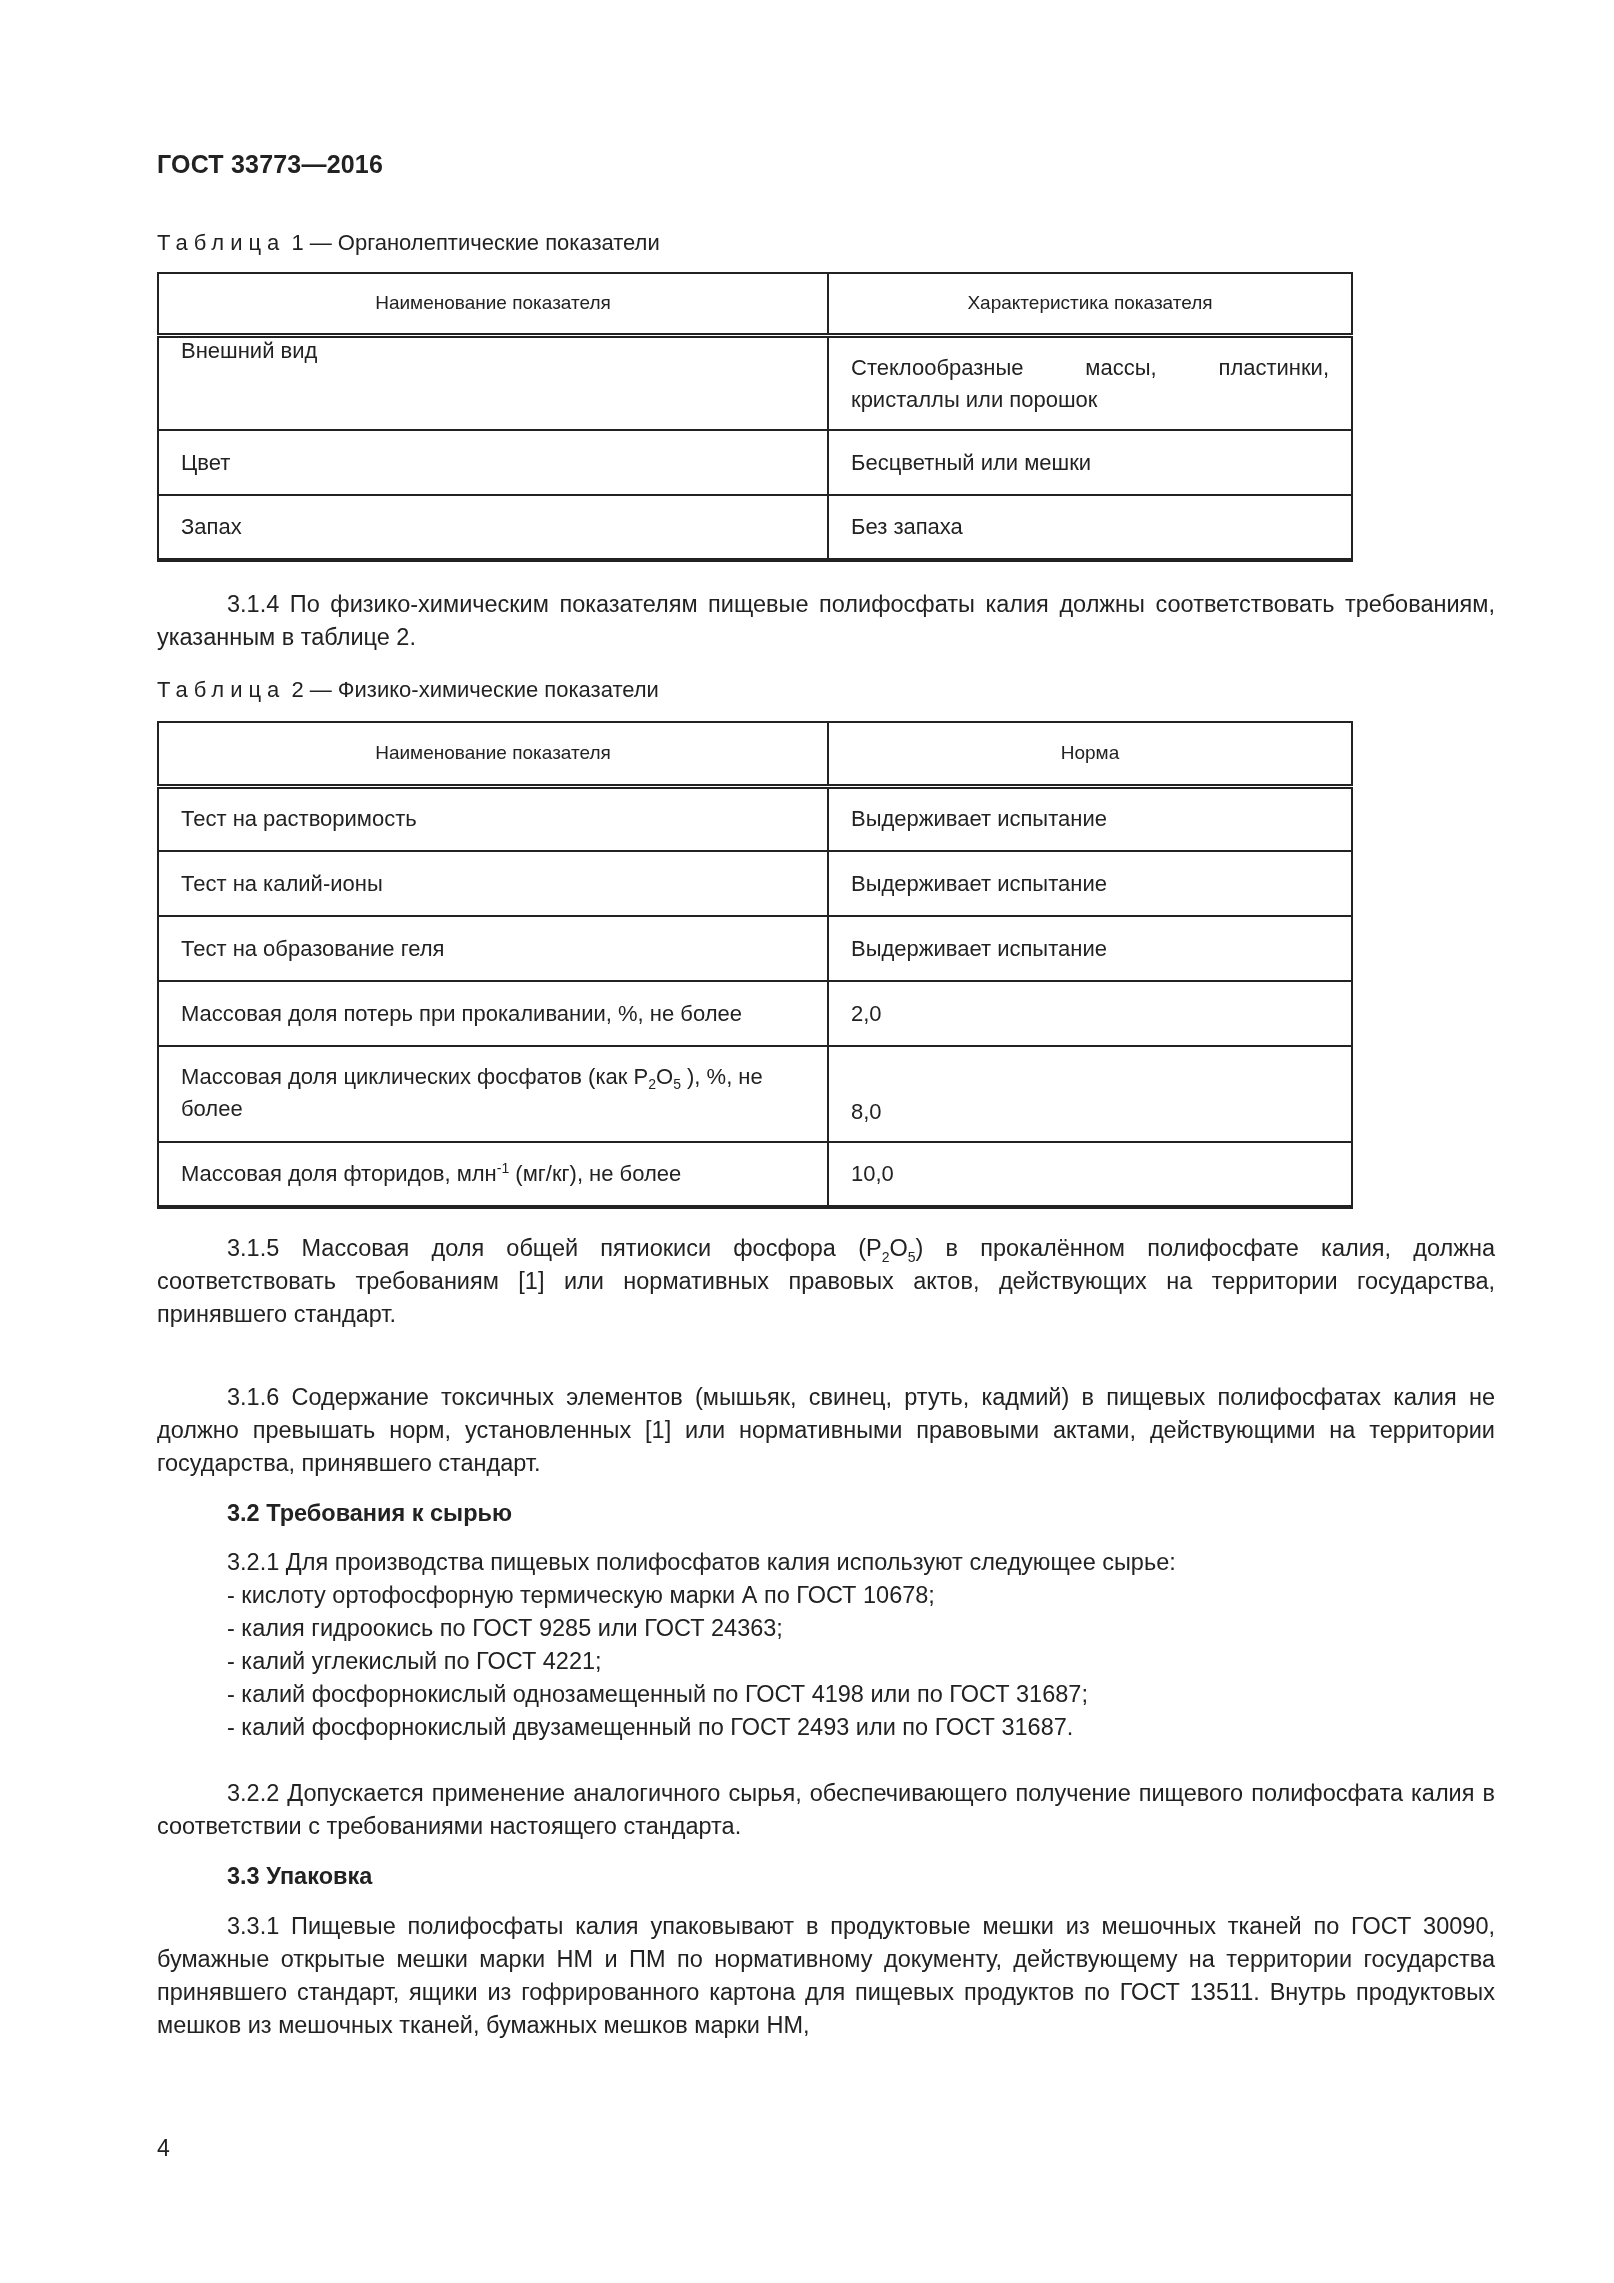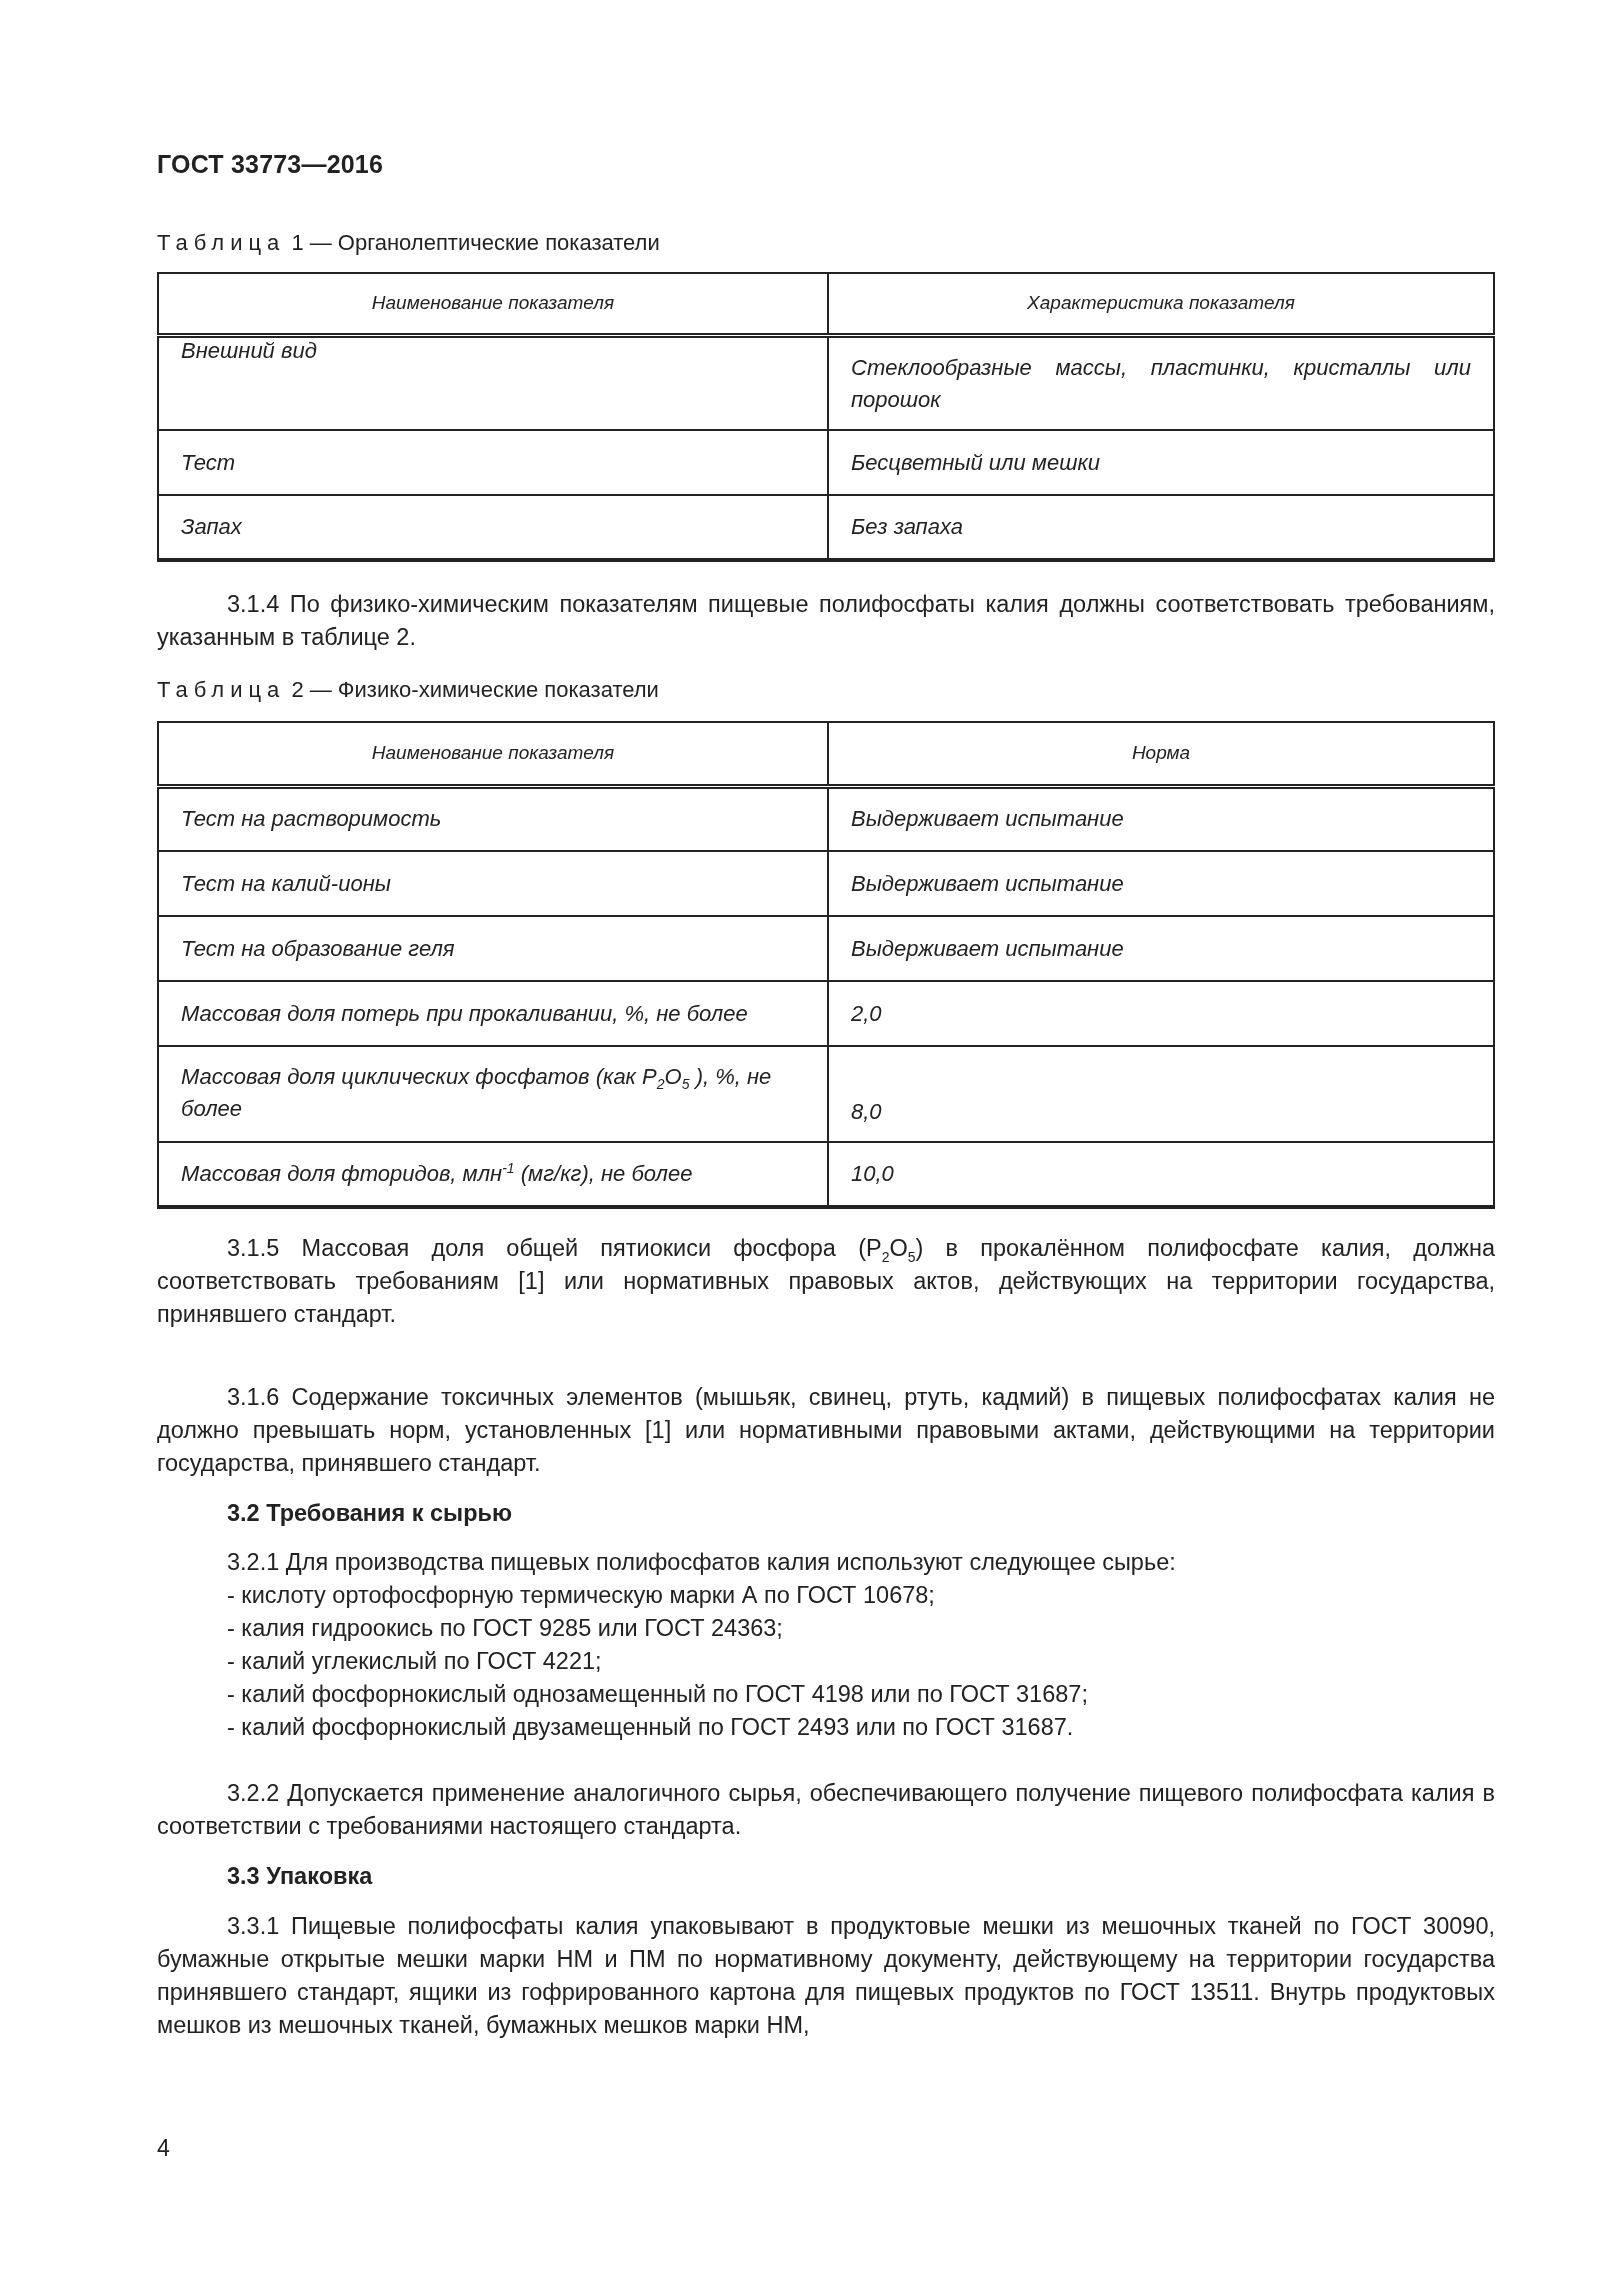--- a/index.html
+++ b/index.html
@@ -2,21 +2,21 @@
 <html><head>
 <meta charset="utf-8">
 <style>
   html,body{margin:0;padding:0;background:#fff;}
   body{width:1614px;height:2283px;position:relative;overflow:hidden;color:#222;
        font-family:"Liberation Sans",sans-serif;}
   .page{position:absolute;left:157px;width:1338px;top:0;}
   .title{position:absolute;top:150px;left:0;font-size:25px;font-weight:bold;letter-spacing:0.2px;}
   .caption{position:absolute;left:0;font-size:22px;}
   .caption .sp{letter-spacing:6px;}
-  table{position:absolute;left:0;width:1338px;border-collapse:collapse;font-size:22px;font-style:italic;}
+  table{position:absolute;left:0;width:1196px;border-collapse:collapse;font-size:22px;}
   td,th{border:2px solid #222;vertical-align:top;padding:0 22px;}
   th{font-weight:normal;font-size:19px;text-align:center;vertical-align:middle;}
   thead tr{border-bottom:5px double #222;}
   .c1{width:624px;}
   .ctr{text-align:left;}
   .just{text-align:justify;}
   .para{position:absolute;left:0;width:1338px;font-size:23.5px;line-height:33px;text-align:justify;}
   .ind{text-indent:70px;}
   .h{font-weight:bold;text-indent:70px;}
   .li{padding-left:70px;}
@@ -38,21 +38,21 @@
         <th class="c1">Наименование показателя</th>
         <th>Характеристика показателя</th>
       </tr>
     </thead>
     <tbody>
       <tr style="height:95px">
         <td style="">Внешний вид</td>
         <td class="just" style="padding-top:14px;line-height:32px">Стеклообразные массы, пластинки, кристаллы или порошок</td>
       </tr>
       <tr style="height:65px">
-        <td style="vertical-align:middle">Тест</td>
+        <td style="vertical-align:middle">Цвет</td>
         <td style="vertical-align:middle">Бесцветный или мешки</td>
       </tr>
       <tr style="height:65px;border-bottom:4px solid #222">
         <td style="vertical-align:middle">Запах</td>
         <td style="vertical-align:middle">Без запаха</td>
       </tr>
     </tbody>
   </table>
 
   <div class="para ind" style="top:588px">3.1.4 По физико-химическим показателям пищевые полифосфаты калия должны соответствовать требованиям, указанным в таблице 2.</div>

